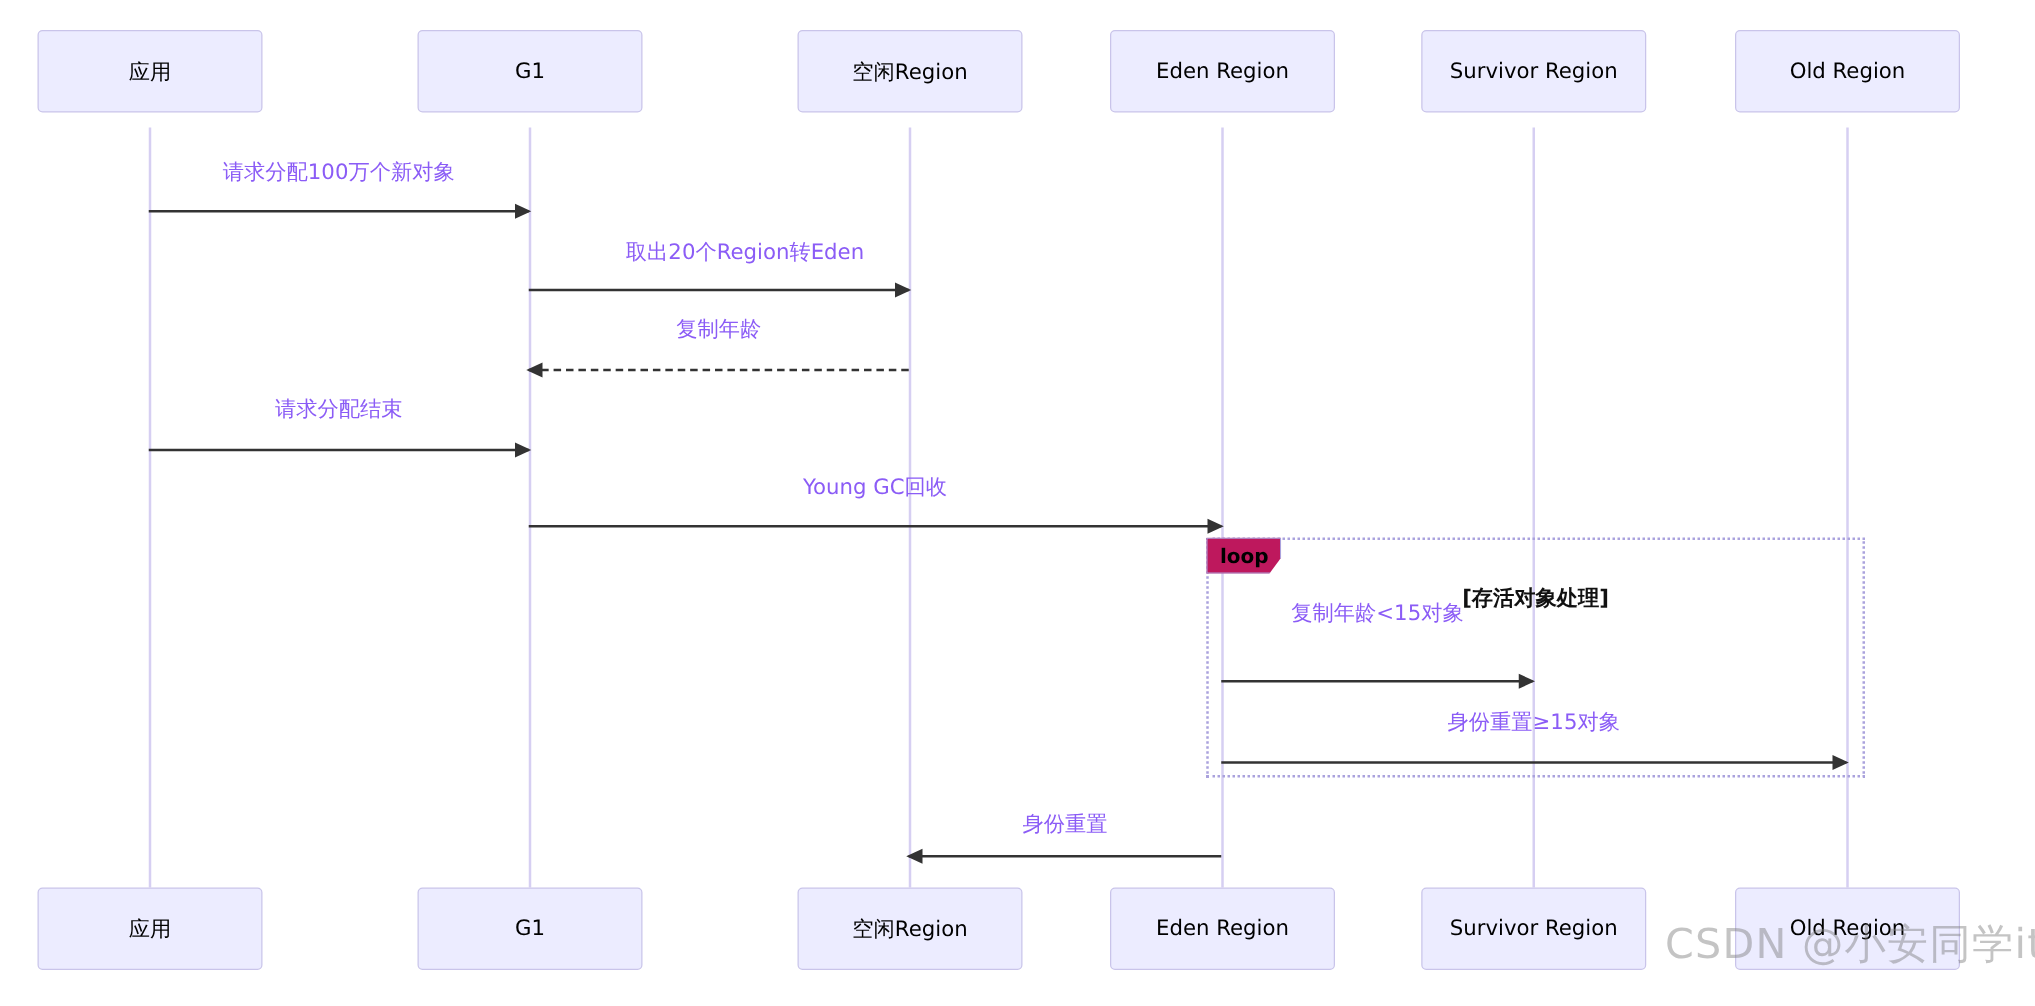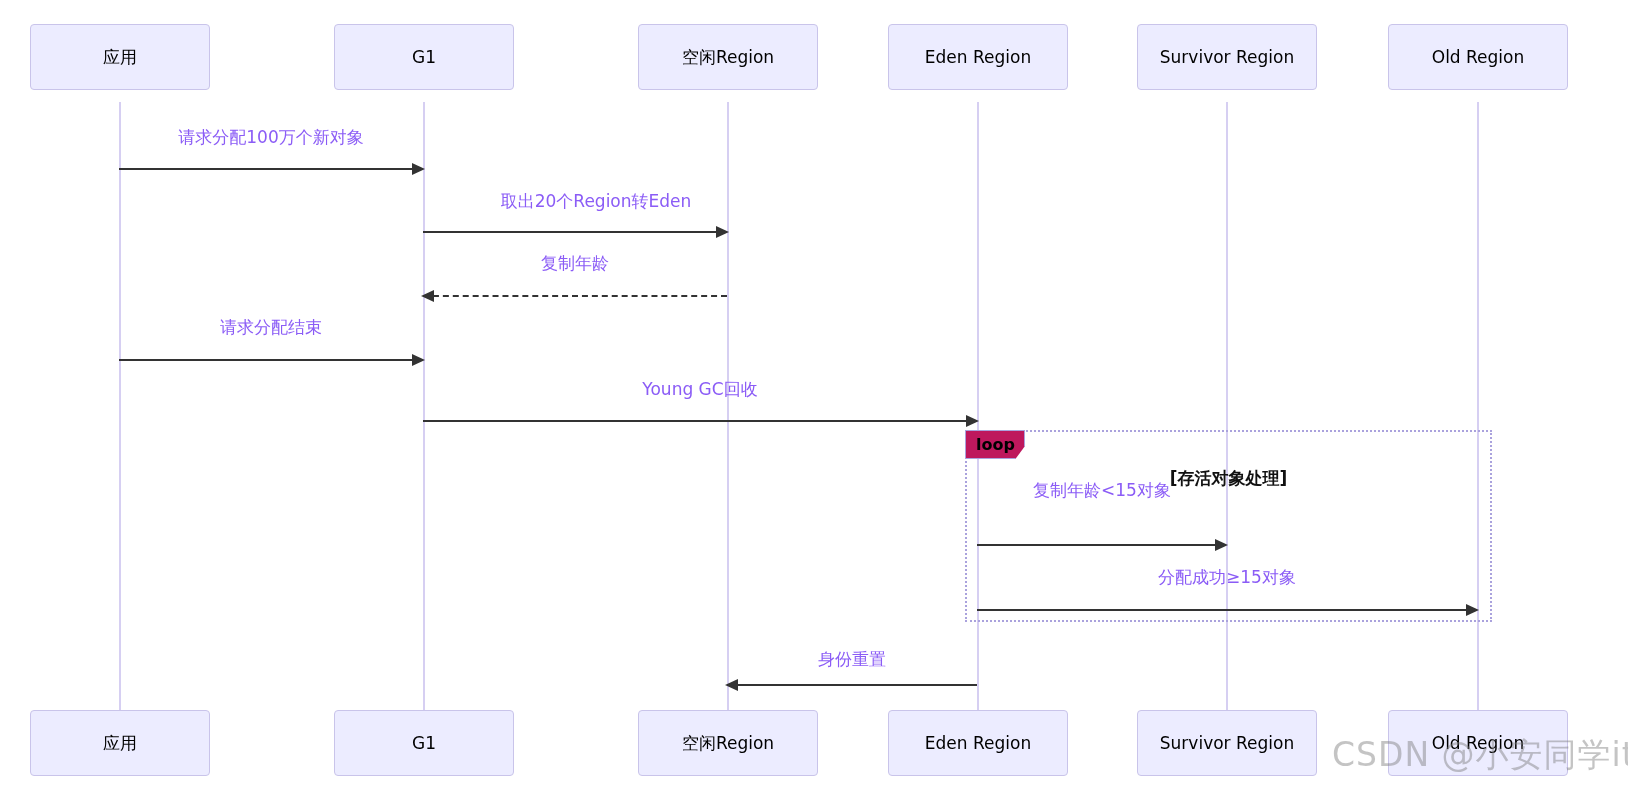--- a/index.html
+++ b/index.html
@@ -111,21 +111,21 @@
   <div class="loop-frame">
     <div class="loop-label">loop</div>
     <div class="loop-condition">[存活对象处理]</div>
   </div>
 
   <div class="msg-label" style="left:1102px;top:479px">复制年龄&lt;15对象</div>
   <div class="arrow" style="left:977px;top:544px;width:249px">
     <span class="head right"></span>
   </div>
 
-  <div class="msg-label" style="left:1227px;top:566px">分配成功≥15对象</div>
+  <div class="msg-label" style="left:1227px;top:566px">身份重置≥15对象</div>
   <div class="arrow" style="left:977px;top:609px;width:500px">
     <span class="head right"></span>
   </div>
 
   <div class="msg-label" style="left:852px;top:648px">身份重置</div>
   <div class="arrow" style="left:727px;top:684px;width:250px">
     <span class="head left"></span>
   </div>
 
   <div class="actor" style="left:30px;top:710px">

